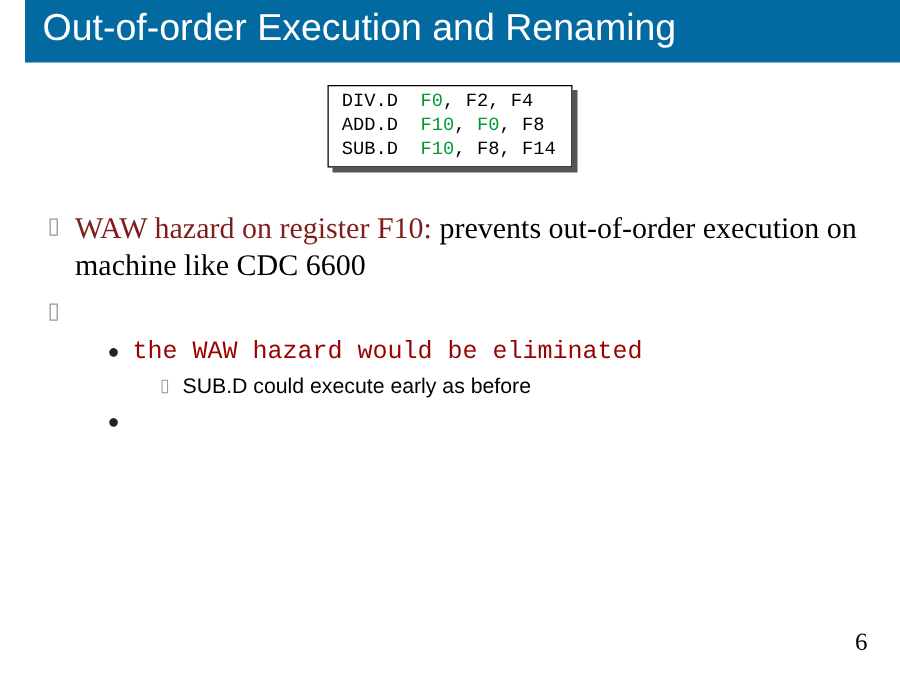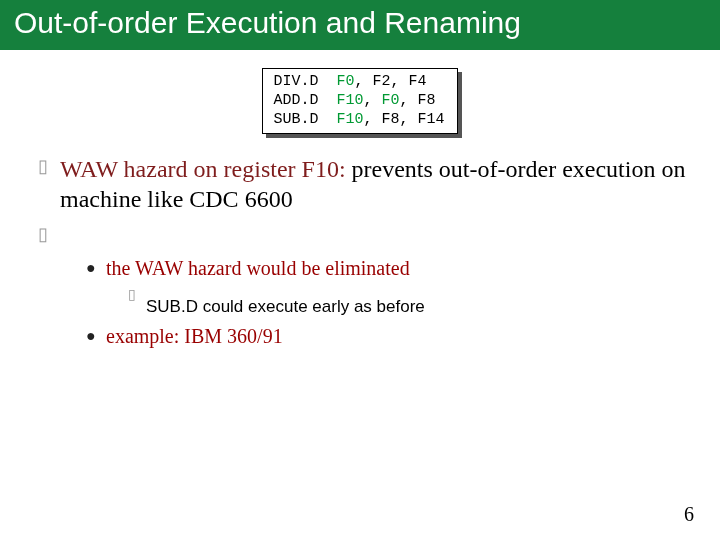--- a/index.html
+++ b/index.html
@@ -5,31 +5,32 @@
   * { margin: 0; padding: 0; box-sizing: border-box; }
   body {
     width: 720px;
     height: 540px;
     background: #ffffff;
     font-family: "Times New Roman", Times, serif;
     position: relative;
     overflow: hidden;
   }
   .title-bar {
-    background: #15803d;
+    background: #0369a1;
     color: #ffffff;
     padding: 6px 14px 10px 14px;
     font-size: 30px;
     font-family: Arial, Helvetica, sans-serif;
+    margin-left: 20px;
   }
   .code-wrap {
     display: flex;
     justify-content: center;
     margin-top: 18px;
-    margin-bottom: 20px;
+    margin-bottom: 34px;
   }
   .code-box {
     background: #ffffff;
     border: 1.5px solid #000000;
     box-shadow: 4px 4px 0 0 #555555;
     padding: 4px 12px 4px 10px;
     font-family: "Courier New", Courier, monospace;
     font-size: 15px;
     line-height: 1.25;
     white-space: pre;
@@ -73,21 +74,21 @@
     flex: 0 0 20px;
     font-size: 16px;
     color: #222222;
     line-height: 1.3;
     padding-top: 3px;
     text-align: left;
   }
   .sub-text {
     font-size: 20px;
     color: #990000;
-    font-family: Liberation Serif, serif;
+    font-family: Liberation Mono, monospace;
     line-height: 1.3;
   }
   .subsub-list {
     margin-left: 90px;
     margin-top: 2px;
     margin-bottom: 6px;
   }
   .subsub-row {
     display: flex;
     align-items: flex-start;
@@ -97,21 +98,20 @@
     flex: 0 0 18px;
     font-size: 14px;
     color: #999999;
     font-family: Arial, sans-serif;
     line-height: 1.3;
   }
   .subsub-text {
     font-size: 17px;
     color: #000000;
     font-family: Arial, Helvetica, sans-serif;
-    margin-top: 12px;
   }
   .page-num {
     position: absolute;
     bottom: 14px;
     right: 26px;
     font-size: 20px;
     font-family: "Times New Roman", serif;
   }
 </style>
 </head>
@@ -148,19 +148,18 @@
   <div class="subsub-list">
     <div class="subsub-row">
       <div class="subsub-glyph">▯</div>
       <div class="subsub-text">SUB.D could execute early as before</div>
     </div>
   </div>
 
   <div class="sub-list">
     <div class="sub-row">
       <div class="dot">●</div>
-      <div class="sub-text">example:  IBM 360/91</div>
     </div>
   </div>
 
 </div>
 
 <div class="page-num">6</div>
 
 </body></html>

